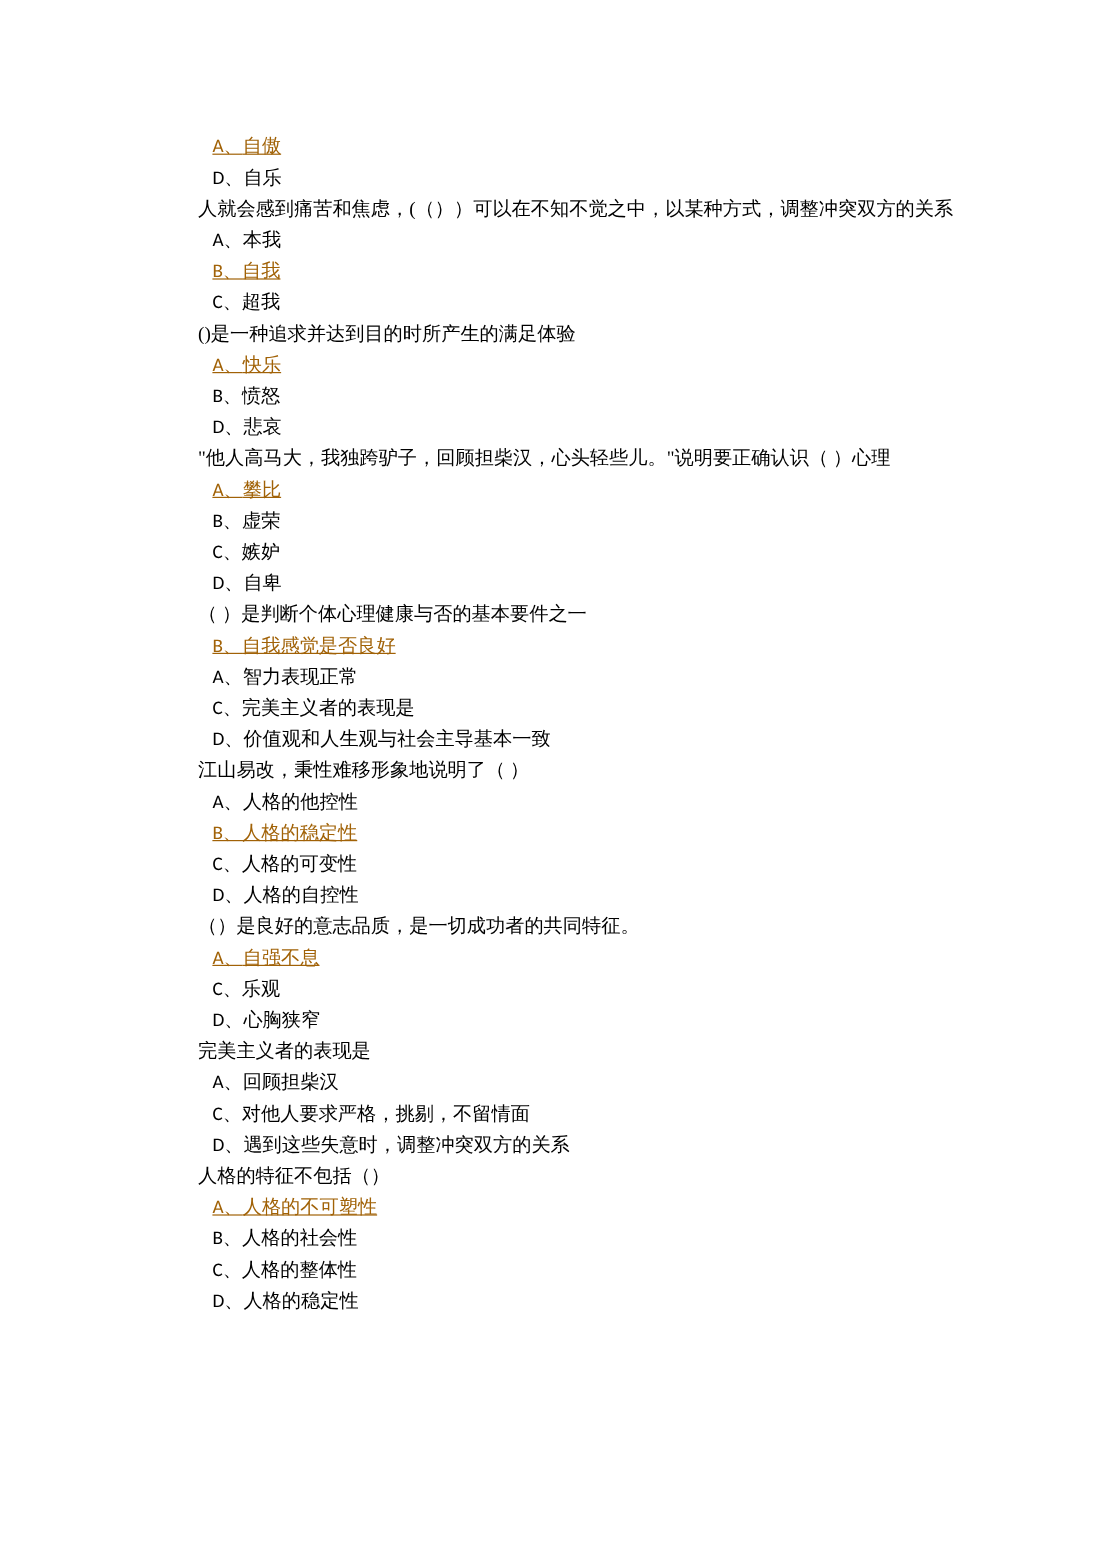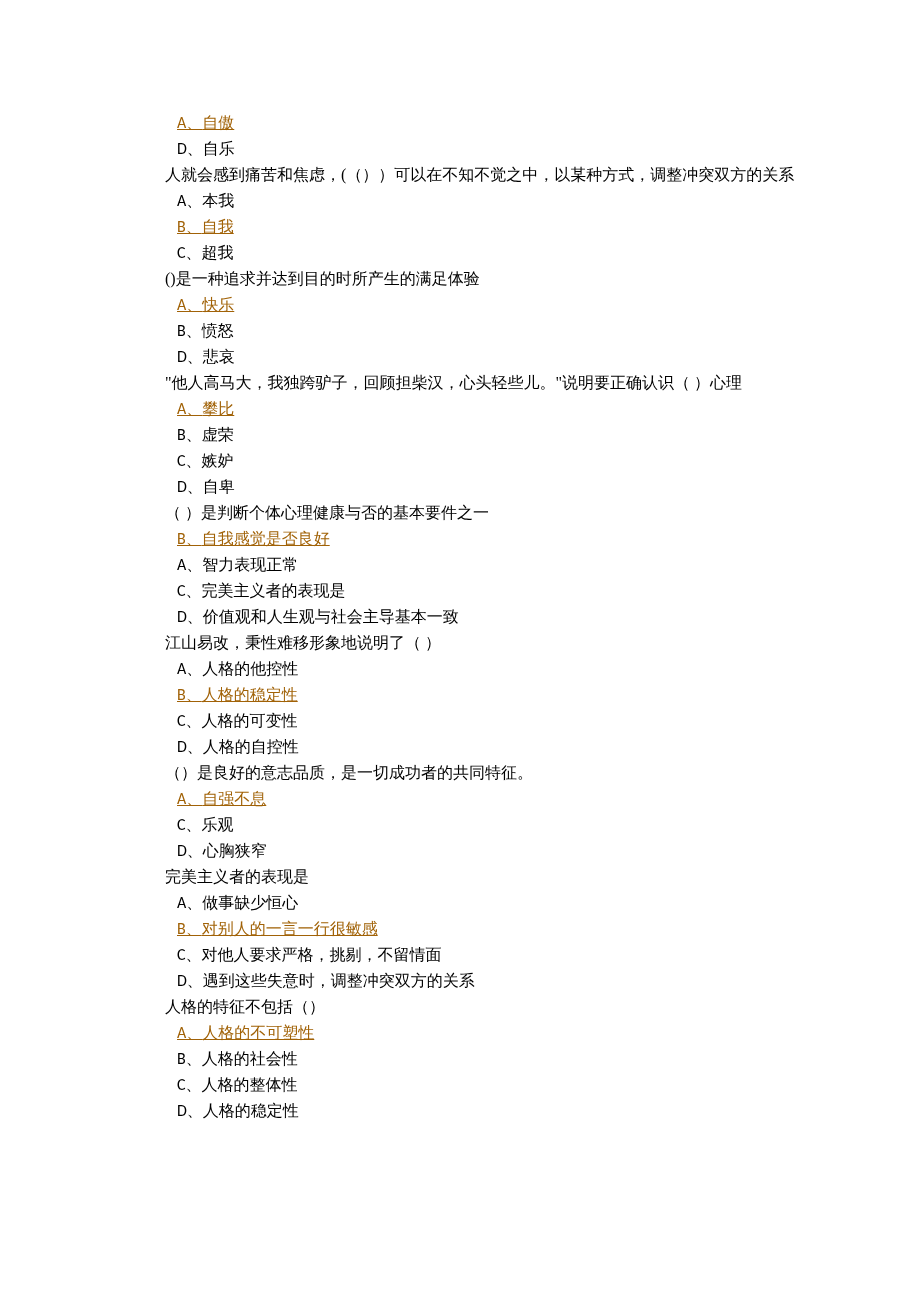--- a/index.html
+++ b/index.html
@@ -57,22 +57,21 @@
     <div class="question">江山易改，秉性难移形象地说明了（  ）</div>
     <div class="option"><span class="latin">A、</span><span>人格的他控性</span></div>
     <div class="option correct"><span class="latin">B、</span><span>人格的稳定性</span></div>
     <div class="option"><span class="latin">C、</span><span>人格的可变性</span></div>
     <div class="option"><span class="latin">D、</span><span>人格的自控性</span></div>
     <div class="question">（）是良好的意志品质，是一切成功者的共同特征。</div>
     <div class="option correct"><span class="latin">A、</span><span>自强不息</span></div>
     <div class="option"><span class="latin">C、</span><span>乐观</span></div>
     <div class="option"><span class="latin">D、</span><span>心胸狭窄</span></div>
     <div class="question">完美主义者的表现是</div>
-    <div class="option"><span class="latin">A、</span><span>做事缺少恒心</span></div>
-    <div class="option correct"><span class="latin">B、</span><span>对别人的一言一行很敏感</span></div>
+    <div class="option"><span class="latin">A、</span><span>回顾担柴汉</span></div>
     <div class="option"><span class="latin">C、</span><span>对他人要求严格，挑剔，不留情面</span></div>
     <div class="option"><span class="latin">D、</span><span>遇到这些失意时，调整冲突双方的关系</span></div>
     <div class="question">人格的特征不包括（）</div>
     <div class="option correct"><span class="latin">A、</span><span>人格的不可塑性</span></div>
     <div class="option"><span class="latin">B、</span><span>人格的社会性</span></div>
     <div class="option"><span class="latin">C、</span><span>人格的整体性</span></div>
     <div class="option"><span class="latin">D、</span><span>人格的稳定性</span></div>
   </div>
 
 </body></html>

